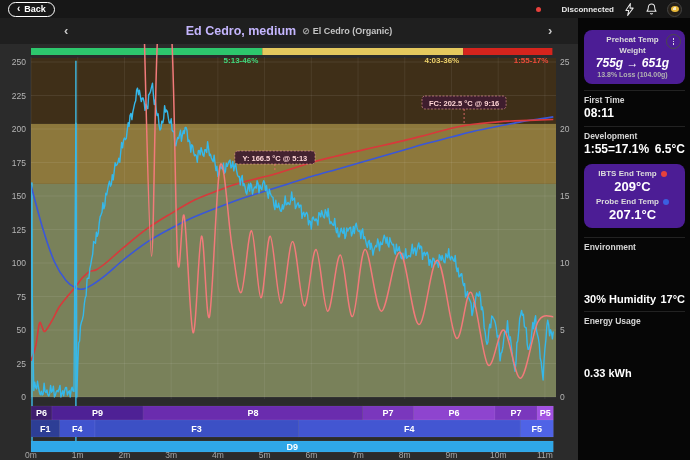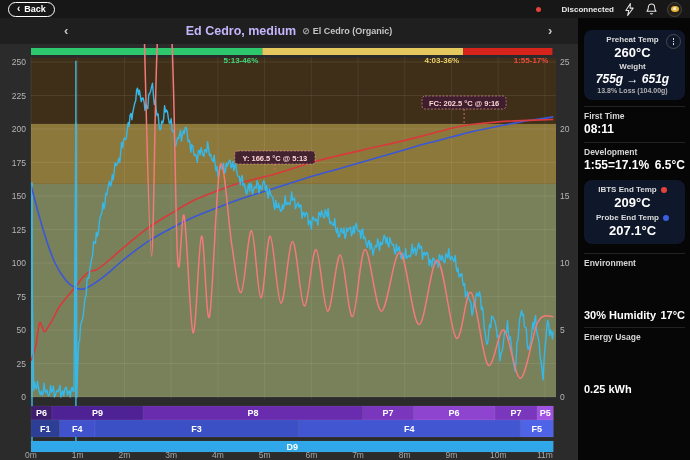--- a/index.html
+++ b/index.html
@@ -25,21 +25,21 @@
   .titlewrap{position:absolute;top:0;left:0;width:578px;height:26px;display:flex;align-items:center;justify-content:center;gap:6px;}
   .title{color:#c4b5fd;font-size:12.5px;font-weight:700;}
   .subtitle{display:flex;align-items:center;gap:3px;color:#c4c4c4;font-size:9px;font-weight:600;}
   .bean-ic{color:#9a9a9a;font-size:9px;}
   
   .chartpanel{position:absolute;top:44px;left:0;width:578px;height:416px;background:#2b2b2b;}
   svg text{font-family:"Liberation Sans",sans-serif;}
   
   .sidebar{position:absolute;top:18px;left:578px;width:112px;height:442px;background:#060606;
            box-sizing:border-box;padding:12px 5px 0 6px;color:#fff;}
-  .card{background:#0f172a;border-radius:8px;padding:5px 4px 6px 0;text-align:center;position:relative;}
+  .card{background:#4c1d95;border-radius:8px;padding:5px 4px 6px 0;text-align:center;position:relative;}
   .lab{font-size:8px;color:#dcdcdc;font-weight:600;}
   .big{font-size:13px;font-weight:700;color:#fff;margin-top:1px;}
   .mid{font-size:12px;font-weight:700;color:#fff;margin-top:1px;font-style:italic;}
   .sub{font-size:7px;color:#b2b2b2;margin-top:1px;font-weight:600;}
   .kebab{position:absolute;top:4px;right:4px;width:13px;height:13px;border:1px solid #4a4a4a;border-radius:50%;
          display:flex;align-items:center;justify-content:center;cursor:pointer;}
   .kebab span{display:block;width:1.5px;height:7px;
       background:linear-gradient(#ddd 0 1.5px,transparent 1.5px 2.75px,#ddd 2.75px 4.25px,transparent 4.25px 5.5px,#ddd 5.5px 7px);}
   .section{border-top:1px solid #222;margin-top:6px;padding-top:4px;}
   .seclab{font-size:8.5px;color:#d6d6d6;font-weight:600;}
@@ -208,21 +208,20 @@
         <text x="544.92" y="414" font-size="8.5" fill="#a8a8a8" text-anchor="middle">11m</text>
       </svg>
   </div>
 
   <div class="sidebar">
     <div class="card">
       <div class="kebab">
           <span></span>
         </div>
       <div class="lab">Preheat Temp</div>
-      <div class="big">260°C</div>
       <div class="lab" style="margin-top:2px;">Weight</div>
       <div class="mid">755g → 651g</div>
       <div class="sub">13.8% Loss (104.00g)</div>
     </div>
 
 
     <div class="section">
       <div class="seclab">First Time</div>
       <div class="secrow">
           <span class="secval">08:11</span>
@@ -254,17 +253,17 @@
       <div class="seclab">Environment</div>
       <div class="secrow">
         <span class="smallval">30% Humidity</span>
         <span class="smallval">17°C</span>
       </div>
     </div>
 
     <div class="section">
       <div class="seclab">Energy Usage</div>
       <div class="secrow">
-          <span class="smallval">0.25 kWh</span>
+          <span class="smallval">0.33 kWh</span>
         </div>
     </div>
   </div>
 </div>
 
 </body></html>

